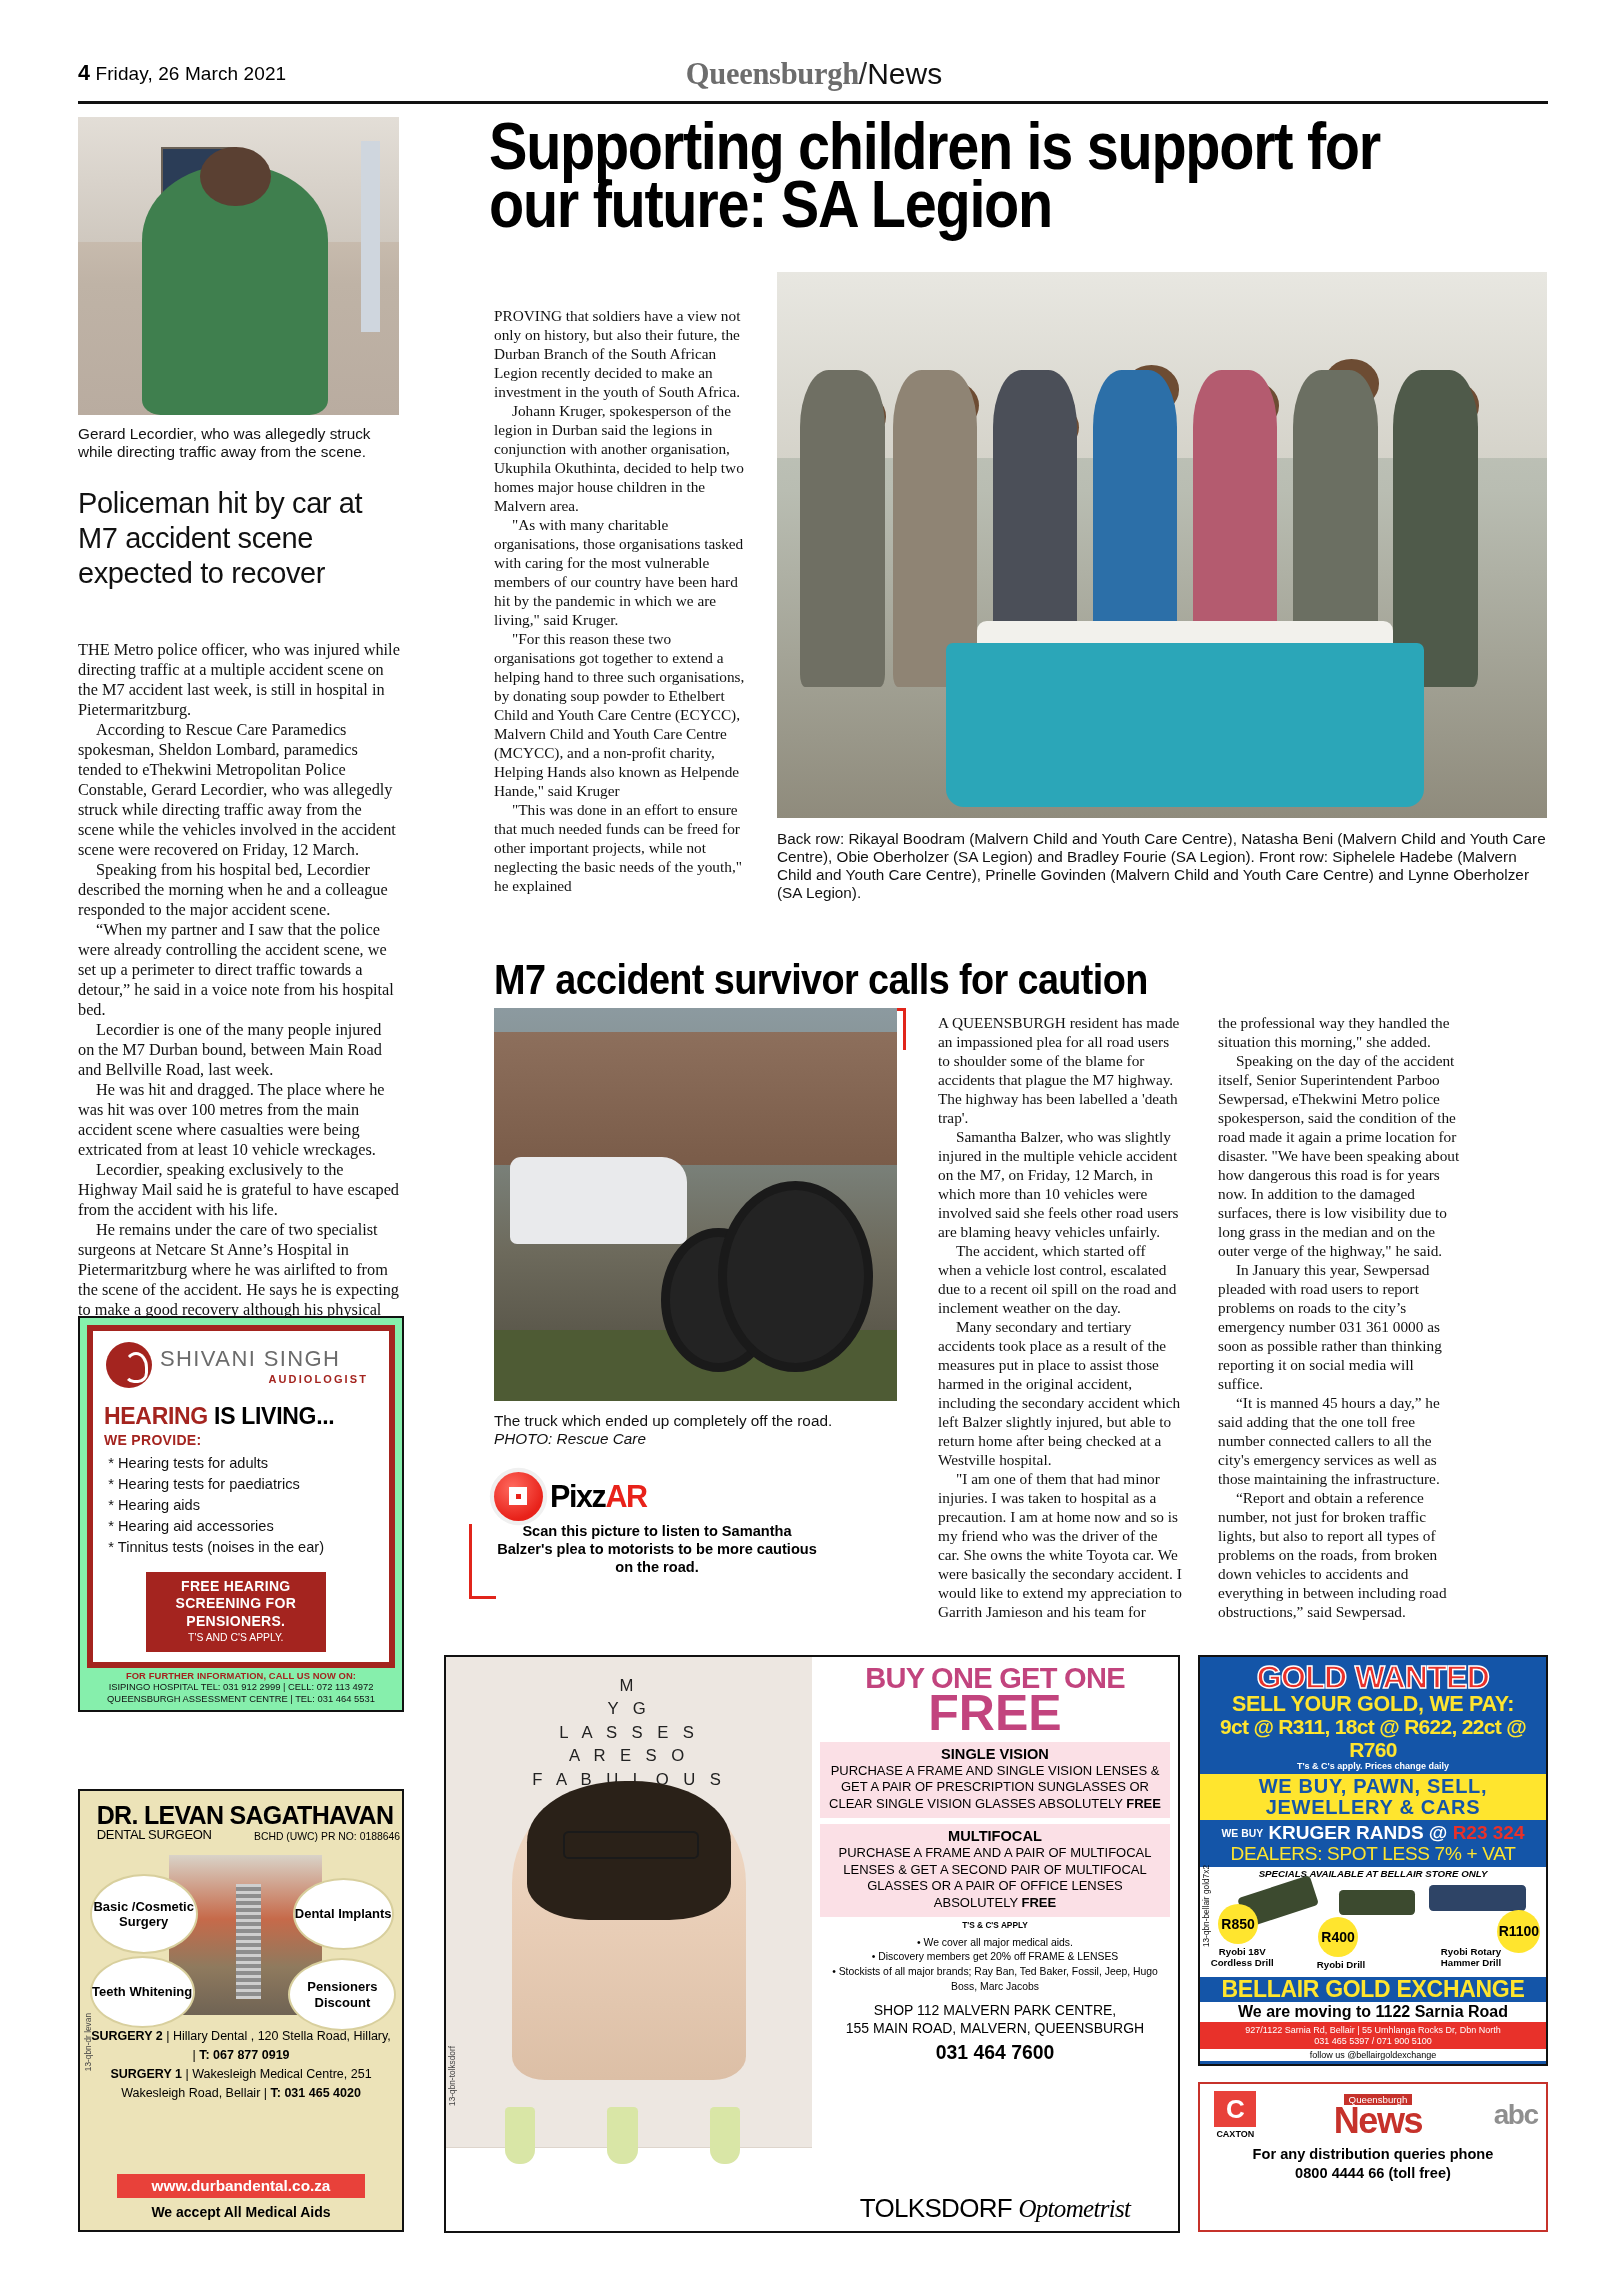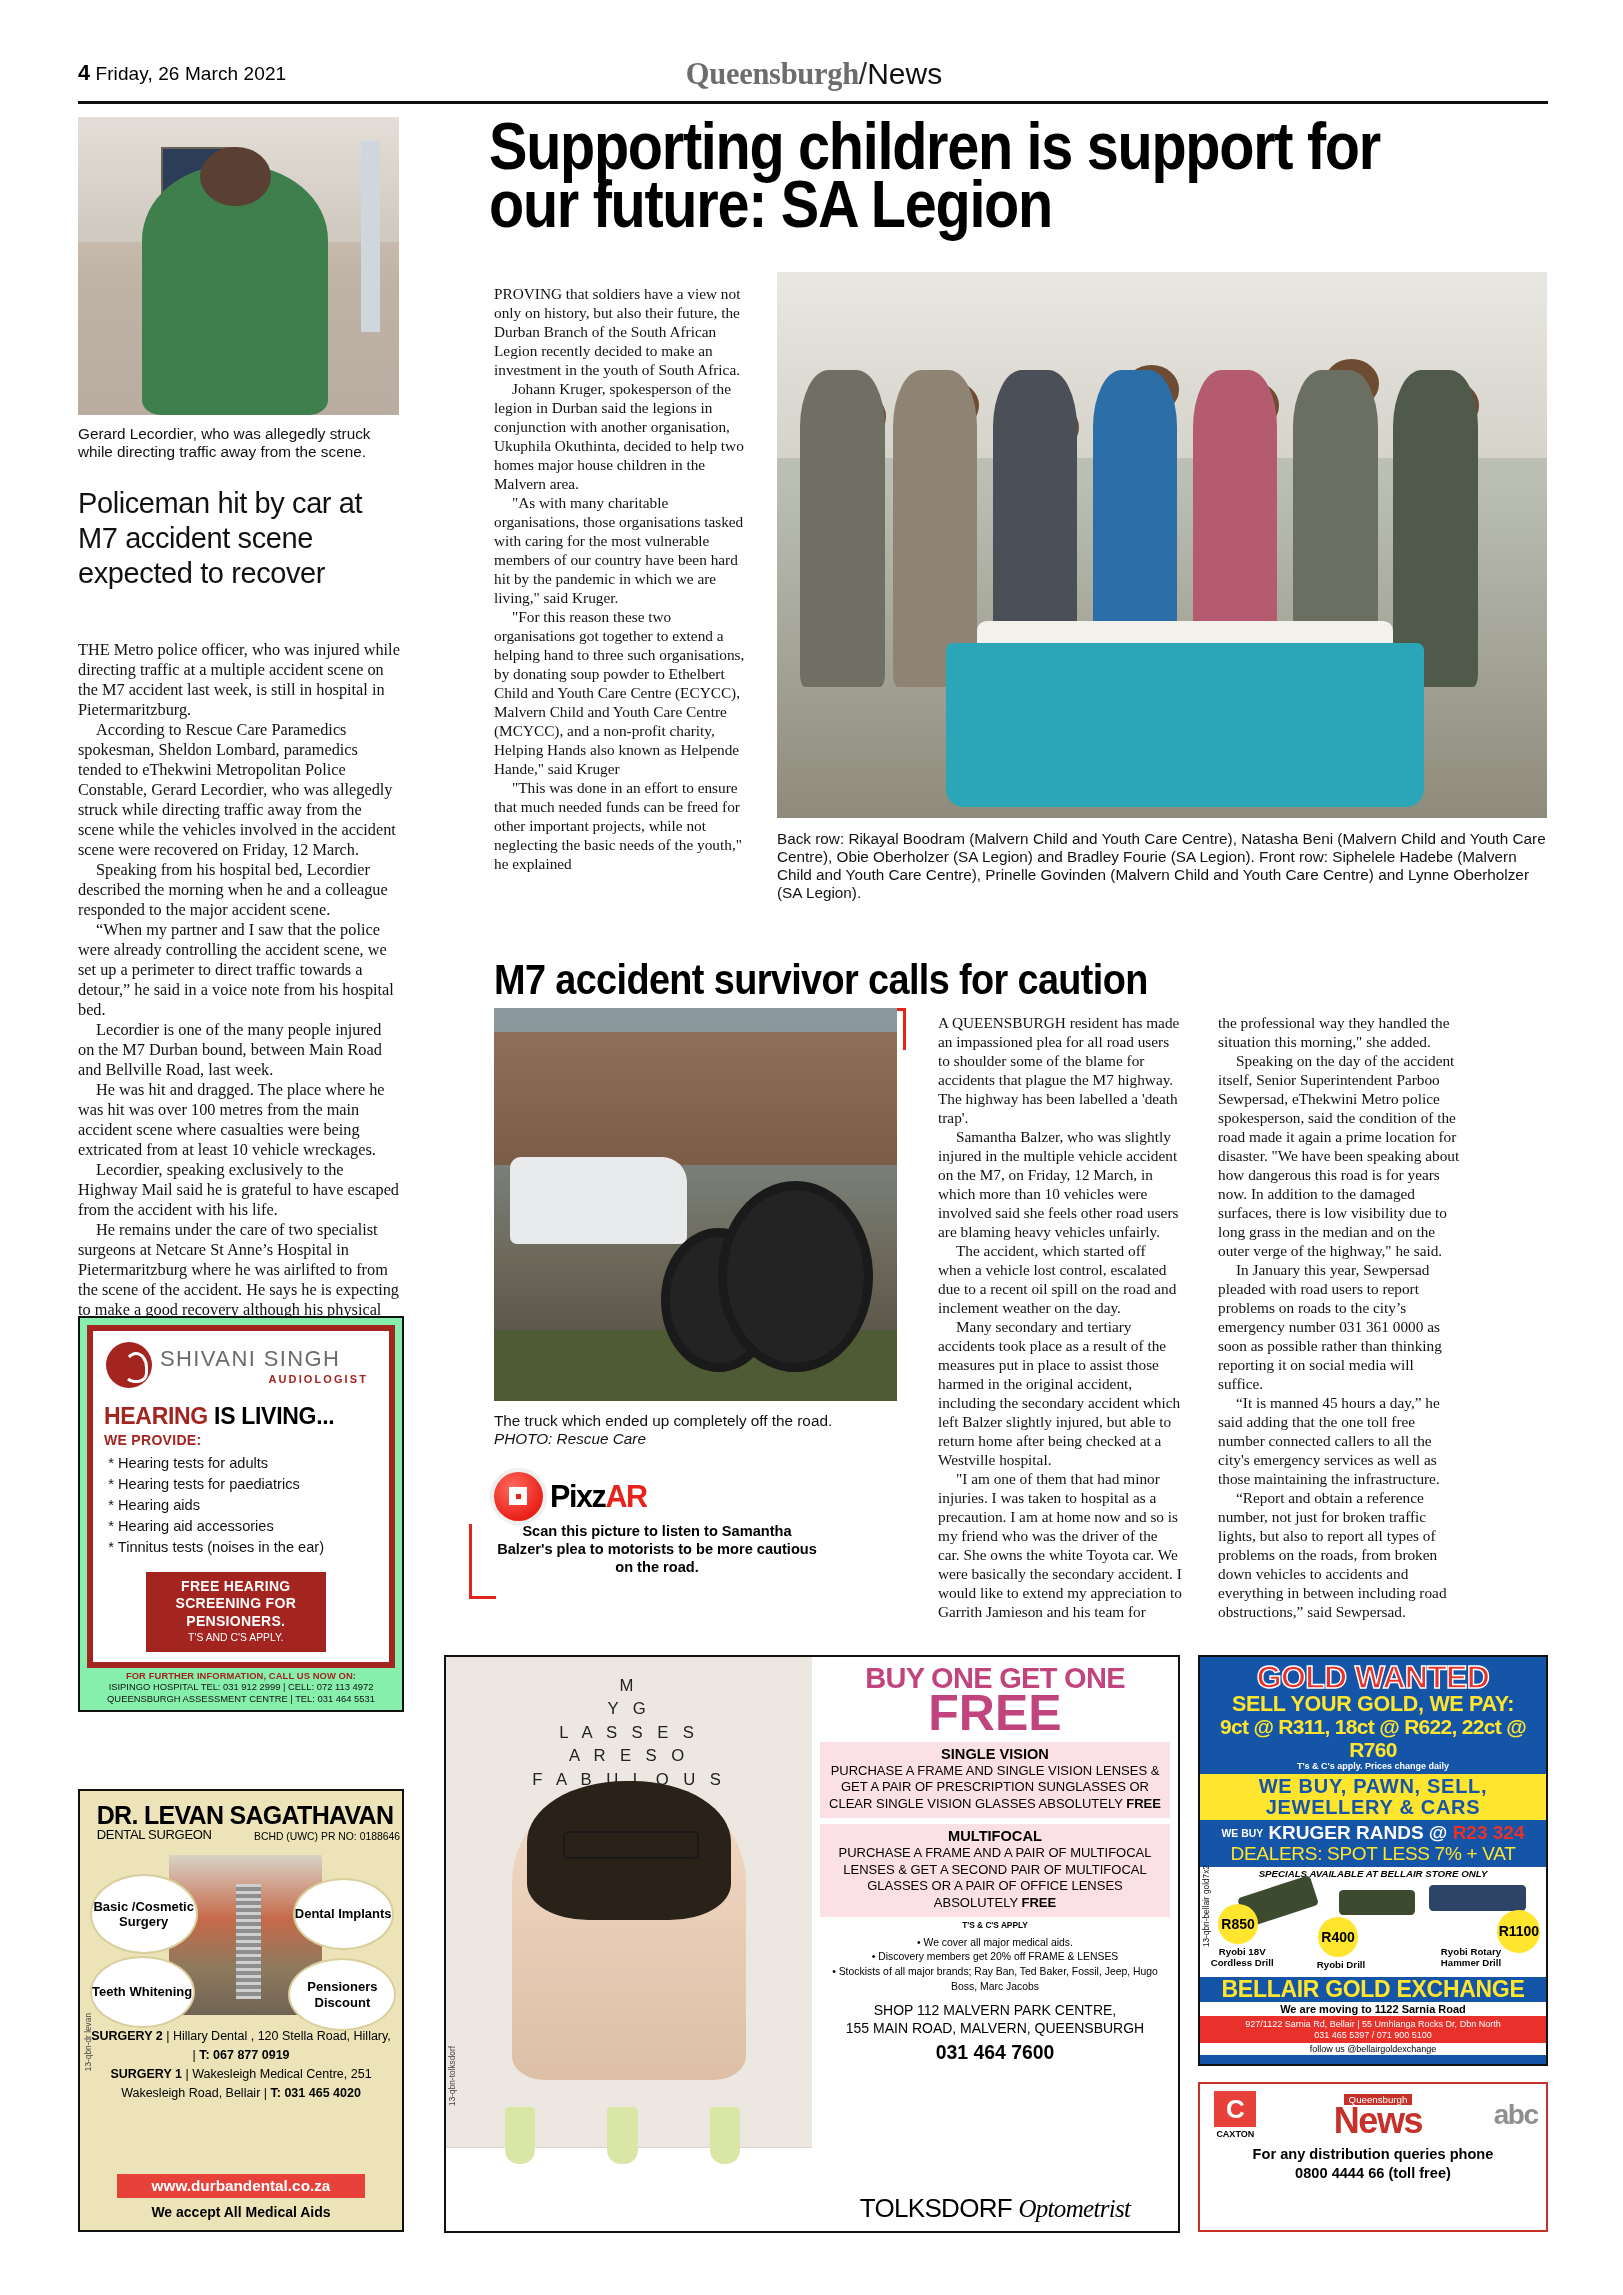--- a/index.html
+++ b/index.html
@@ -133,21 +133,21 @@
   .gw-kr{text-align:center;color:#fff;font-size:19px;font-weight:bold;line-height:21px;padding-top:2.1px;}
   .gw-kr .we{font-size:10.4px;line-height:9.7px;display:inline-block;vertical-align:middle;text-align:left;}
   .gw-kr .amt{color:#e8312a;}
   .gw-deal{text-align:center;color:#ffe52e;font-size:19px;font-weight:normal;letter-spacing:-0.3px;}
   .gw-white{background:#fff;margin-top:1.4px;position:relative;height:110px;}
   .gw-spec{text-align:center;font-size:9.7px;font-weight:bold;font-style:italic;padding-top:1.4px;}
   .gw-dot{position:absolute;background:#ffe52e;border-radius:50%;display:flex;align-items:center;justify-content:center;font-weight:bold;font-size:14px;}
   .gw-tool{position:absolute;background:#3c4a2f;border-radius:4.2px;}
   .gw-lbl{position:absolute;font-size:9.7px;font-weight:bold;line-height:11px;text-align:center;}
   .gw-brand{text-align:center;color:#ffe52e;font-size:23px;font-weight:bold;letter-spacing:-0.3px;line-height:25px;}
-  .gw-move{background:#fff;text-align:center;font-size:11px;font-weight:bold;padding:1.4px 0;}
+  .gw-move{background:#fff;text-align:center;font-size:16px;font-weight:bold;padding:1.4px 0;}
   .gw-addr{background:#e8312a;color:#fff;text-align:center;font-size:9px;line-height:11px;padding:2.1px 0;}
   .gw-social{background:#fff;text-align:center;font-size:9px;padding:1.4px 0;}
 
   
   #ad-caxton{left:1198px;top:2082px;width:350px;height:150px;border:2.1px solid #c6322b;background:#fff;}
   .cx-row{display:flex;align-items:center;gap:7px;padding:7px 8.3px 2.8px;}
   .cx-cax{width:54px;text-align:center;font-size:9px;font-weight:bold;}
   .cx-cax .sq{width:42px;height:36px;background:#e8413a;margin:0 auto 2.1px;position:relative;}
   .cx-cax .sq:after{content:"C";position:absolute;left:0;right:0;top:2.8px;color:#fff;font-size:26px;font-weight:bold;}
   .cx-news{flex:1;text-align:center;}
@@ -200,21 +200,21 @@
       <p>Speaking from his hospital bed, Lecordier described the morning when he and a colleague responded to the major accident scene.</p>
       <p>“When my partner and I saw that the police were already controlling the accident scene, we set up a perimeter to direct traffic towards a detour,” he said in a voice note from his hospital bed.</p>
       <p>Lecordier is one of the many people injured on the M7 Durban bound, between Main Road and Bellville Road, last week.</p>
       <p>He was hit and dragged. The place where he was hit was over 100 metres from the main accident scene where casualties were being extricated from at least 10 vehicle wreckages.</p>
       <p>Lecordier, speaking exclusively to the Highway Mail said he is grateful to have escaped from the accident with his life.</p>
       <p>He remains under the care of two specialist surgeons at Netcare St Anne’s Hospital in Pietermaritzburg where he was airlifted to from the scene of the accident. He says he is expecting to make a good recovery although his physical rehabilitation is expected to take many months.</p>
     </div>
 
   <div class="hl-main">Supporting children is support for our future: SA Legion</div>
 
-  <div class="body-col" id="legion-body" style="position:absolute;left:494px;top:284px;width:257px;font-size:15.3px;line-height:19px;">
+  <div class="body-col" id="legion-body" style="position:absolute;left:494px;top:306px;width:257px;font-size:15.3px;line-height:19px;">
       <p class="first">PROVING that soldiers have a view not only on history, but also their future, the Durban Branch of the South African Legion recently decided to make an investment in the youth of South Africa.</p>
       <p>Johann Kruger, spokesperson of the legion in Durban said the legions in conjunction with another organisation, Ukuphila Okuthinta, decided to help two homes major house children in the Malvern area.</p>
       <p>"As with many charitable organisations, those organisations tasked with caring for the most vulnerable members of our country have been hard hit by the pandemic in which we are living," said Kruger.</p>
       <p>"For this reason these two organisations got together to extend a helping hand to three such organisations, by donating soup powder to Ethelbert Child and Youth Care Centre (ECYCC), Malvern Child and Youth Care Centre (MCYCC), and a non-profit charity, Helping Hands also known as Helpende Hande," said Kruger</p>
       <p>"This was done in an effort to ensure that much needed funds can be freed for other important projects, while not neglecting the basic needs of the youth," he explained</p>
     </div>
 
   <div class="photo" id="group-photo">
     <div class="bg"></div>
       <div class="roof"></div>

